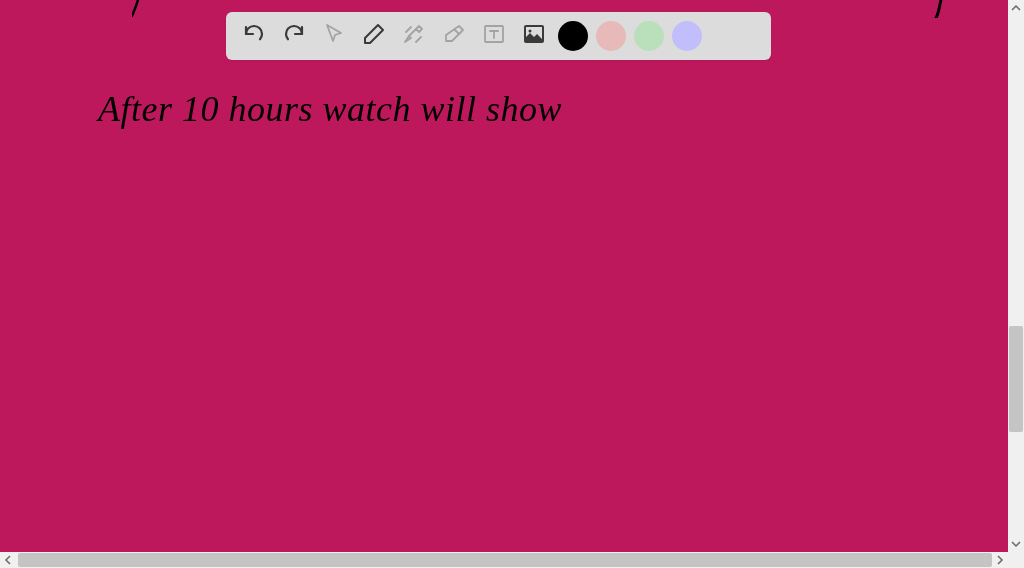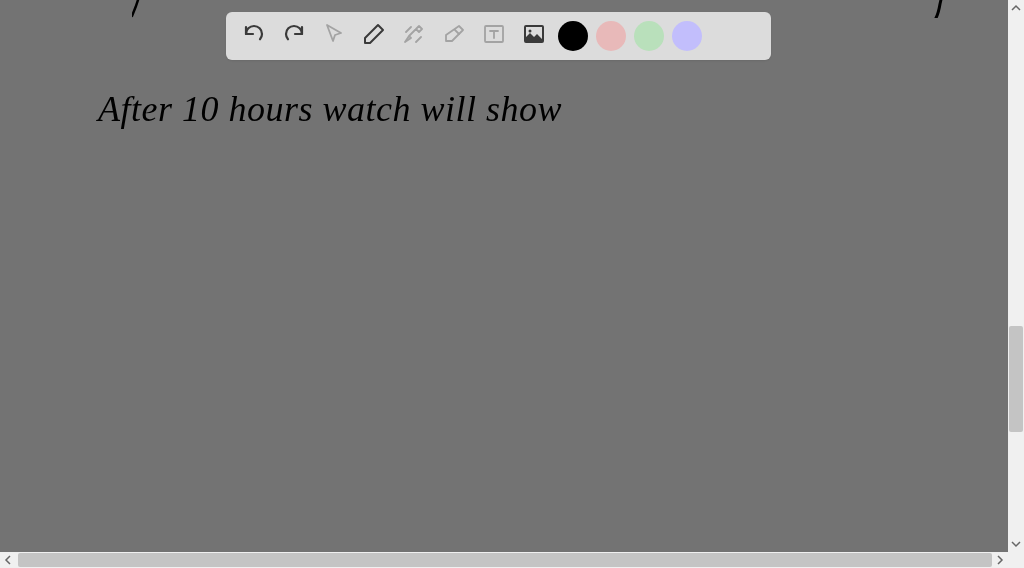--- a/index.html
+++ b/index.html
@@ -10,21 +10,21 @@
       background: #ffffff;
       position: relative;
       font-family: sans-serif;
     }
     .canvas-area {
       position: absolute;
       top: 0;
       left: 0;
       width: 1008px;
       height: 552px;
-      background: #737373;
+      background: #be185d;
       overflow: hidden;
     }
     .toolbar {
       position: absolute;
       top: 12px;
       left: 226px;
       width: 545px;
       height: 48px;
       background: #dcdcdc;
       border-radius: 6px;

